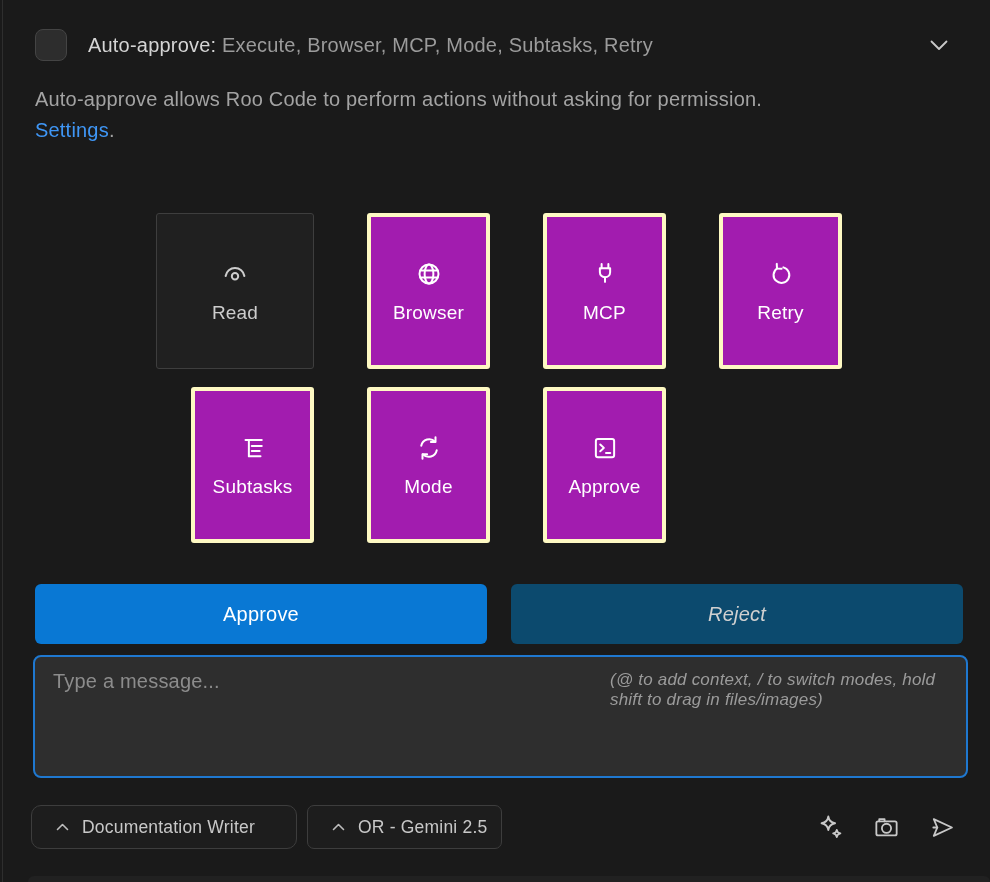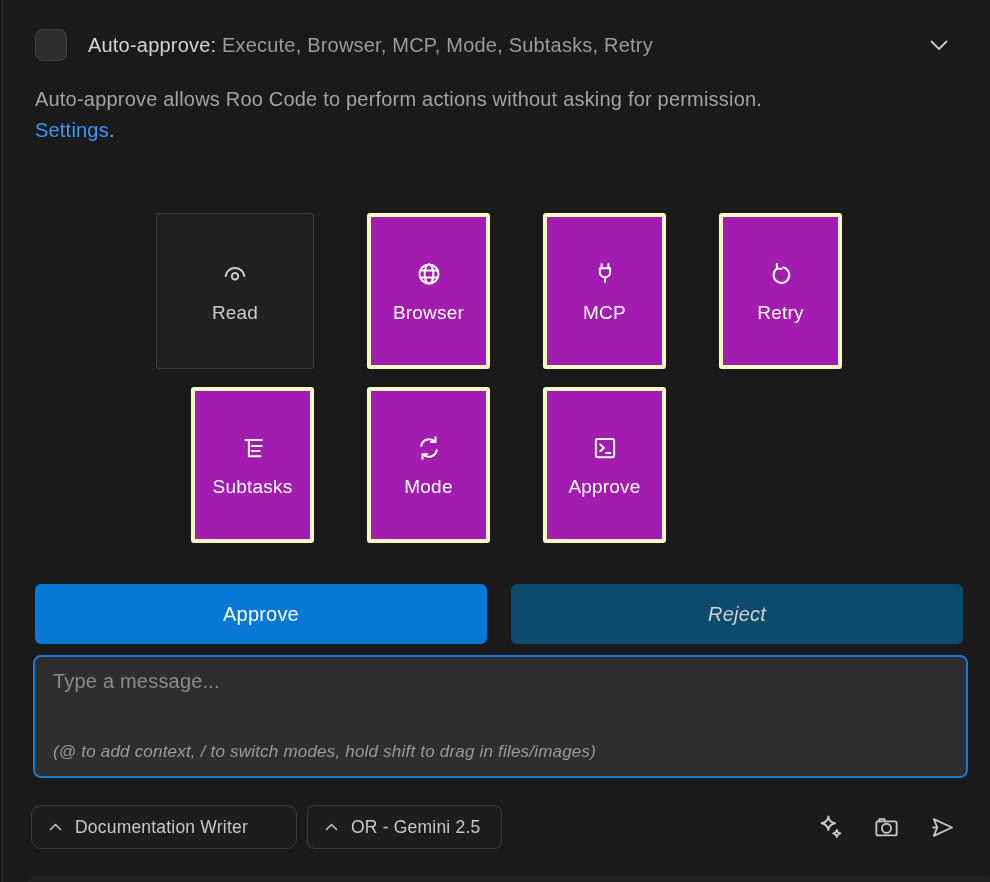--- a/index.html
+++ b/index.html
@@ -29,27 +29,27 @@
   .toggle .t-label{font-size:19px;letter-spacing:.2px;}
   .t-icon svg{width:100%;height:100%;stroke:currentColor;fill:none;stroke-width:1.6;stroke-linecap:round;stroke-linejoin:round;}
 
   
   .actions{position:absolute;left:35px;top:584px;width:928px;height:60px;display:flex;gap:24px;}
   .btn{flex:1;border:none;border-radius:6px;font-size:20px;font-family:inherit;cursor:pointer;letter-spacing:.2px;}
   .btn.approve{background:#0978d4;color:#ffffff;}
   .btn.reject{background:#0c4a6e;color:#d0d0d0;font-style:italic;}
 
   
-  .composer{position:absolute;left:33px;top:655px;width:935px;height:123px;background:#2e2e2e;border:2px solid #1f78d0;border-radius:8px;padding:13px 18px 14px 18px;display:flex;flex-direction:column;justify-content:space-between;}
+  .composer{position:absolute;left:33px;top:655px;width:935px;height:123px;background:#2e2e2e;border:2px solid #1f78d0;border-radius:8px;padding:13px 18px 14px 18px;display:flex;flex-direction:row;justify-content:space-between;}
   .composer textarea{background:transparent;border:none;outline:none;resize:none;padding:0;margin:0;width:100%;height:56px;font-family:inherit;font-size:20px;color:#d6d6d6;letter-spacing:.2px;}
   .composer textarea::placeholder{color:#8c8c8c;opacity:1;}
   .composer .hint{font-size:17px;color:#9b9b9b;letter-spacing:.2px;font-style:italic;}
 
   
-  .pill{position:absolute;top:805px;height:44px;border:1px solid #3d3d3d;background:#1d1d1d;border-radius:10px;display:flex;align-items:center;padding:0 17px;gap:13px;color:#c8c8c8;cursor:pointer;}
+  .pill{position:absolute;top:805px;height:44px;border:1px solid #3d3d3d;background:#1d1d1d;border-radius:10px;display:flex;align-items:center;padding:0 24px;gap:13px;color:#c8c8c8;cursor:pointer;}
   .pill .p-label{font-size:17.5px;white-space:nowrap;letter-spacing:.2px;}
   .pill .caret{display:flex;color:#bdbdbd;}
   .pill.mode{left:31px;width:266px;}
   .pill.model{left:307px;width:195px;border-radius:7px;}
   .footer-icons{position:absolute;top:811px;right:33px;height:32px;display:flex;align-items:center;gap:27px;}
   .f-icon{width:29px;height:29px;color:#c8c8c8;display:flex;cursor:pointer;}
   .f-icon svg{width:100%;height:100%;stroke:currentColor;fill:none;stroke-width:1.5;stroke-linecap:round;stroke-linejoin:round;}
 
   .bottom-strip{position:absolute;left:28px;right:0;top:876px;height:6px;background:#212121;border-radius:6px 6px 0 0;}
 </style>

